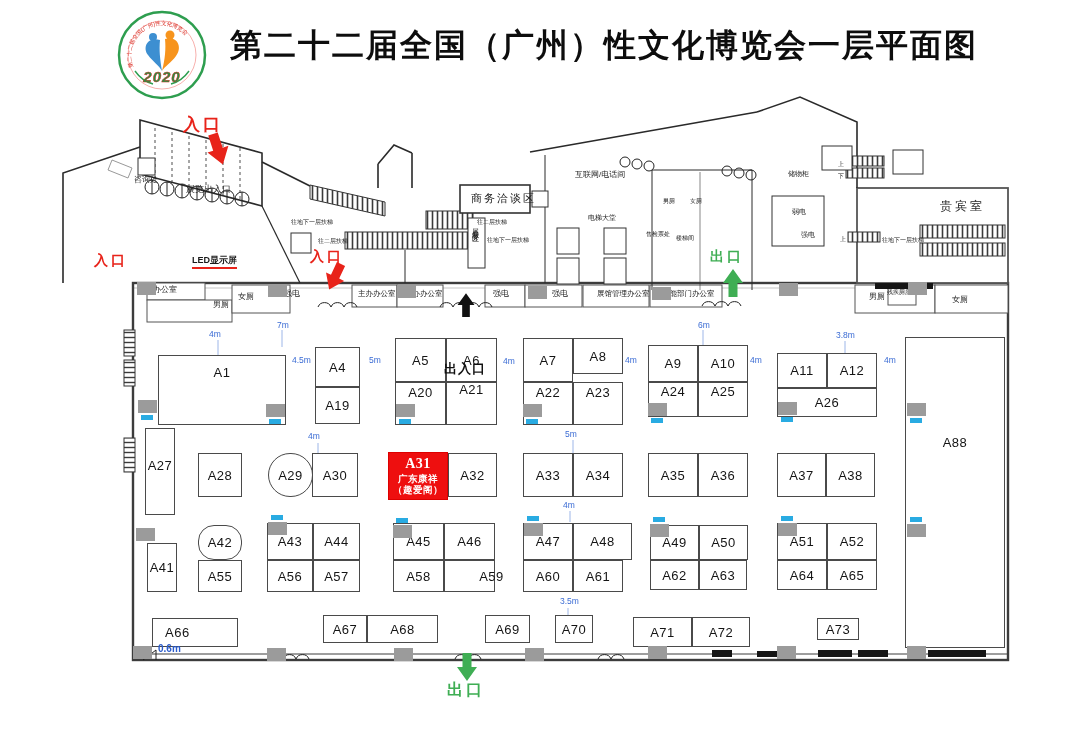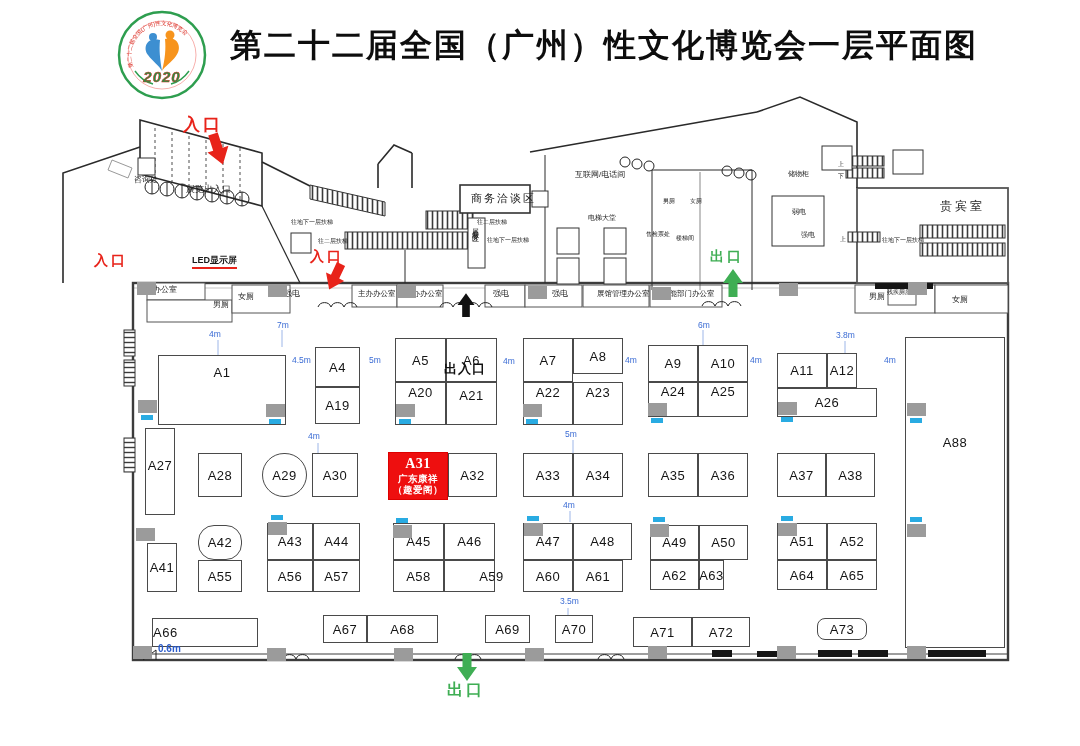--- a/index.html
+++ b/index.html
@@ -185,36 +185,36 @@
     </svg>
 
     <div class="title">第二十二届全国（广州）性文化博览会一层平面图</div>
 
   <div class="booth" style="left: 158px; top: 355px; width: 128px; height: 70px; align-items: flex-start; padding-top: 10px;">A1</div>
       <div class="booth" style="left: 315px; top: 347px; width: 45px; height: 40px;">A4</div>
       <div class="booth" style="left: 315px; top: 387px; width: 45px; height: 37px;">A19</div>
       <div class="booth" style="left: 395px; top: 338px; width: 51px; height: 44px;">A5</div>
       <div class="booth" style="left: 446px; top: 338px; width: 51px; height: 44px;">A6</div>
       <div class="booth" style="left: 395px; top: 382px; width: 51px; height: 43px; align-items: flex-start; padding-top: 3px;">A20</div>
-      <div class="booth" style="left: 446px; top: 382px; width: 51px; height: 43px; align-items: flex-start; padding-top: 6px; text-align: right;">A21</div>
+      <div class="booth" style="left: 446px; top: 382px; width: 51px; height: 43px; align-items: flex-start; padding-top: 0; text-align: right;">A21</div>
       <div class="booth" style="left: 523px; top: 338px; width: 50px; height: 44px;">A7</div>
       <div class="booth" style="left: 573px; top: 338px; width: 50px; height: 36px;">A8</div>
       <div class="booth" style="left: 523px; top: 382px; width: 50px; height: 43px; align-items: flex-start; padding-top: 3px;">A22</div>
       <div class="booth" style="left: 573px; top: 382px; width: 50px; height: 43px; align-items: flex-start; padding-top: 3px;">A23</div>
       <div class="booth" style="left: 648px; top: 345px; width: 50px; height: 37px;">A9</div>
       <div class="booth" style="left: 698px; top: 345px; width: 50px; height: 37px;">A10</div>
       <div class="booth" style="left: 648px; top: 382px; width: 50px; height: 35px; align-items: flex-start; padding-top: 2px;">A24</div>
       <div class="booth" style="left: 698px; top: 382px; width: 50px; height: 35px; align-items: flex-start; padding-top: 2px;">A25</div>
       <div class="booth" style="left: 777px; top: 353px; width: 50px; height: 35px;">A11</div>
-      <div class="booth" style="left: 827px; top: 353px; width: 30px; height: 35px;">A12</div>
+      <div class="booth" style="left: 827px; top: 353px; width: 50px; height: 35px;">A12</div>
       <div class="booth" style="left: 777px; top: 388px; width: 100px; height: 29px;">A26</div>
       <div class="booth" style="left: 905px; top: 337px; width: 100px; height: 311px; align-items: flex-start; padding-top: 98px;">A88</div>
       <div class="booth" style="left: 145px; top: 428px; width: 30px; height: 87px; align-items: flex-start; padding-top: 30px;">A27</div>
       <div class="booth" style="left: 198px; top: 453px; width: 44px; height: 44px;">A28</div>
-      <div class="booth" style="left: 262px; top: 453px; width: 45px; height: 44px; border-radius: 22px;">A29</div>
+      <div class="booth" style="left: 268px; top: 453px; width: 45px; height: 44px; border-radius: 22px;">A29</div>
       <div class="booth" style="left: 312px; top: 453px; width: 46px; height: 44px;">A30</div>
       <div class="booth hl" style="left: 388px; top: 452px; width: 60px; height: 48px;">
         <div class="l0">A31</div>
         <div class="l1">广东康祥</div>
         <div class="l2">（趣爱阁）</div>
       </div>
       <div class="booth" style="left: 448px; top: 453px; width: 49px; height: 44px;">A32</div>
       <div class="booth" style="left: 523px; top: 453px; width: 50px; height: 44px;">A33</div>
       <div class="booth" style="left: 573px; top: 453px; width: 50px; height: 44px;">A34</div>
       <div class="booth" style="left: 648px; top: 453px; width: 50px; height: 44px;">A35</div>
@@ -232,33 +232,33 @@
       <div class="booth" style="left: 444px; top: 523px; width: 51px; height: 37px;">A46</div>
       <div class="booth" style="left: 393px; top: 560px; width: 51px; height: 32px;">A58</div>
       <div class="booth" style="left: 444px; top: 560px; width: 51px; height: 32px; padding-left: 44px;">A59</div>
       <div class="booth" style="left: 523px; top: 523px; width: 50px; height: 37px;">A47</div>
       <div class="booth" style="left: 573px; top: 523px; width: 59px; height: 37px;">A48</div>
       <div class="booth" style="left: 523px; top: 560px; width: 50px; height: 32px;">A60</div>
       <div class="booth" style="left: 573px; top: 560px; width: 50px; height: 32px;">A61</div>
       <div class="booth" style="left: 650px; top: 525px; width: 49px; height: 35px;">A49</div>
       <div class="booth" style="left: 699px; top: 525px; width: 49px; height: 35px;">A50</div>
       <div class="booth" style="left: 650px; top: 560px; width: 49px; height: 30px;">A62</div>
-      <div class="booth" style="left: 699px; top: 560px; width: 25px; height: 30px;">A63</div>
+      <div class="booth" style="left: 699px; top: 560px; width: 48px; height: 30px;">A63</div>
       <div class="booth" style="left: 777px; top: 523px; width: 50px; height: 37px;">A51</div>
       <div class="booth" style="left: 827px; top: 523px; width: 50px; height: 37px;">A52</div>
       <div class="booth" style="left: 777px; top: 560px; width: 50px; height: 30px;">A64</div>
       <div class="booth" style="left: 827px; top: 560px; width: 50px; height: 30px;">A65</div>
-      <div class="booth" style="left: 152px; top: 618px; width: 106px; height: 29px; justify-content: flex-start; ">A66</div>
+      <div class="booth" style="left: 152px; top: 618px; width: 86px; height: 29px; justify-content: flex-start; padding-left: 12px;">A66</div>
       <div class="booth" style="left: 323px; top: 615px; width: 44px; height: 28px;">A67</div>
       <div class="booth" style="left: 367px; top: 615px; width: 71px; height: 28px;">A68</div>
       <div class="booth" style="left: 485px; top: 615px; width: 45px; height: 28px;">A69</div>
       <div class="booth" style="left: 555px; top: 615px; width: 38px; height: 28px;">A70</div>
       <div class="booth" style="left: 633px; top: 617px; width: 59px; height: 30px;">A71</div>
       <div class="booth" style="left: 692px; top: 617px; width: 58px; height: 30px;">A72</div>
-      <div class="booth" style="left: 817px; top: 618px; width: 50px; height: 22px; border-radius: 8px;">A73</div>
+      <div class="booth" style="left: 817px; top: 618px; width: 42px; height: 22px;">A73</div>
       <div class="rlabel" style="left: 134px; top: 176px; font-size: 8px;">咨询处</div>
       <div class="rlabel" style="left: 186px; top: 185px; font-size: 9px;">展览出入口</div>
       <div class="rlabel led" style="left: 192px; top: 256px; font-size: 9px;">LED显示屏</div>
       <div class="rlabel" style="left: 153px; top: 286px; font-size: 8px;">办公室</div>
       <div class="rlabel" style="left: 213px; top: 301px; font-size: 8px;">男厕</div>
       <div class="rlabel" style="left: 238px; top: 293px; font-size: 8px;">女厕</div>
       <div class="rlabel" style="left: 284px; top: 290px; font-size: 8px;">强电</div>
       <div class="rlabel" style="left: 358px; top: 290px; font-size: 7.5px;">主办办公室</div>
       <div class="rlabel" style="left: 405px; top: 290px; font-size: 7.5px;">主办办公室</div>
       <div class="rlabel" style="left: 493px; top: 290px; font-size: 8px;">强电</div>

